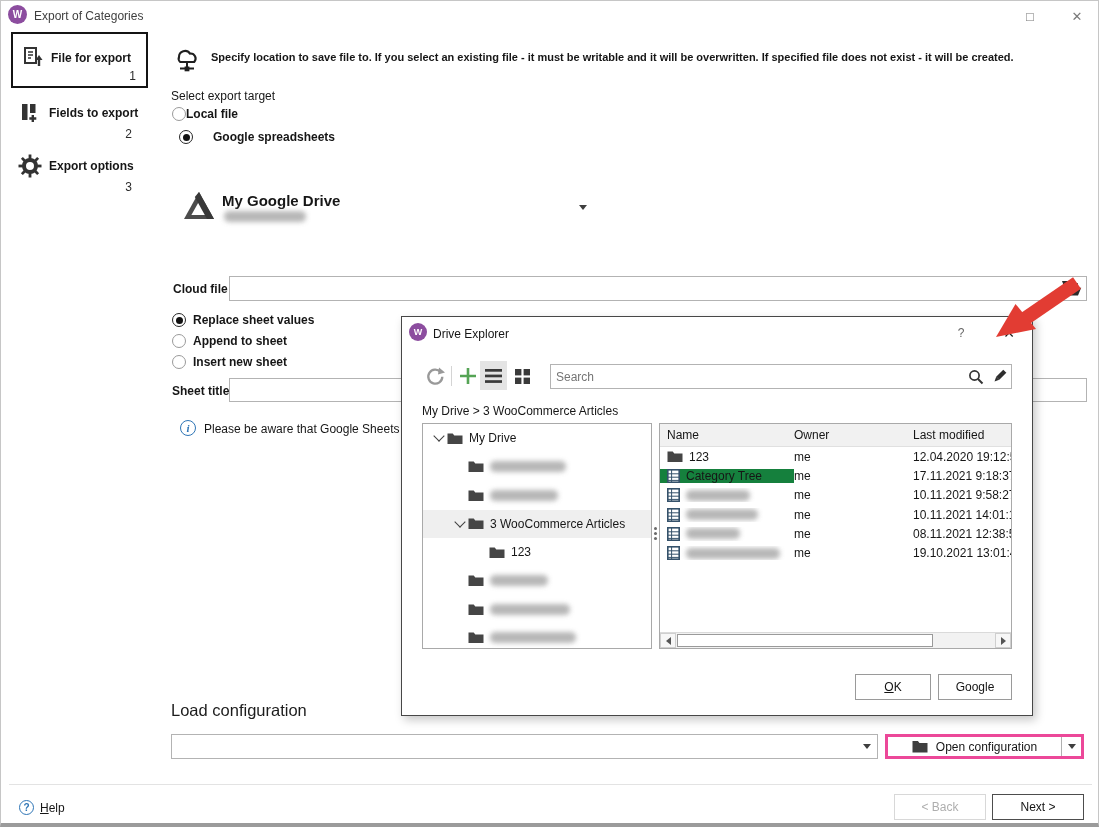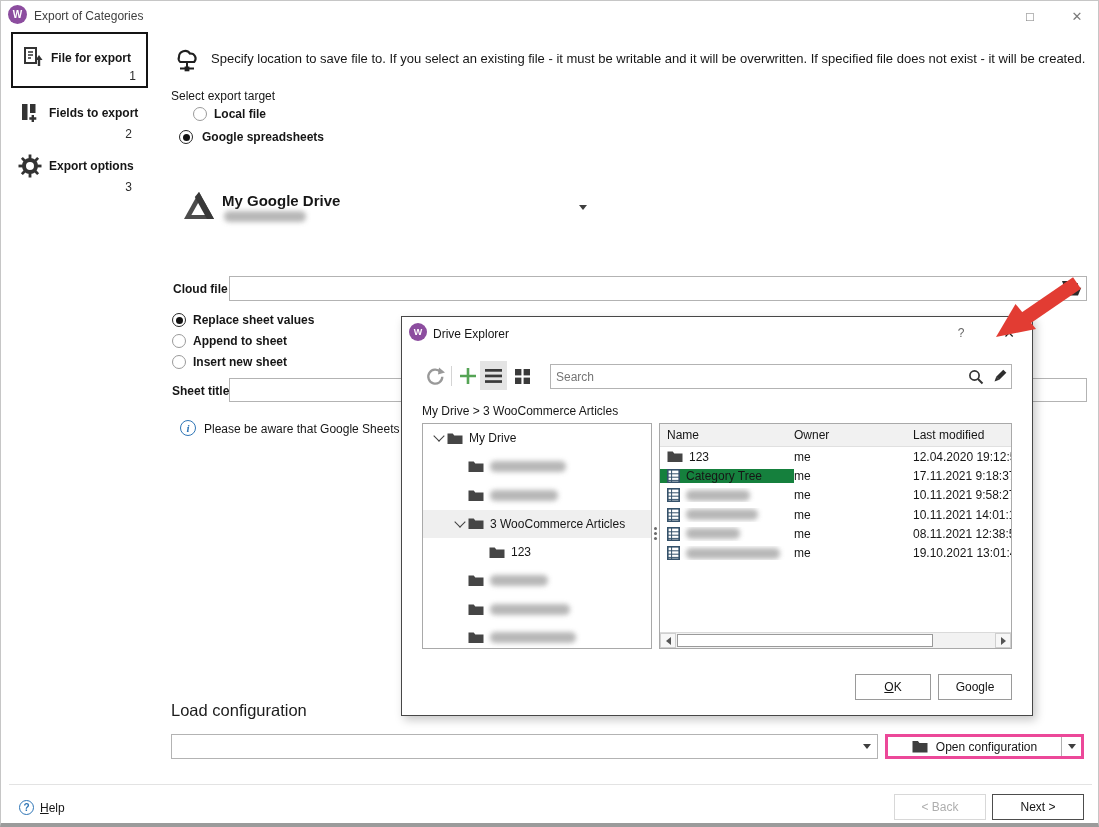--- a/index.html
+++ b/index.html
@@ -123,28 +123,28 @@
     <span class="step-num abs" style="right:12px;bottom:0;">3</span>
   </div>
 
   <span class="abs" style="left:170px;top:41px;">
     <svg width="32" height="32" viewBox="0 0 32 32">
         <path d="M8,15 a6,6 0 0 1 11,-3.4 a5,5 0 0 1 4.2,8.4 h-14 a4.4,4.4 0 0 1 -1.2,-5 z" fill="none" stroke="#1f1f1f" stroke-width="2.1"></path>
         <path d="M16,20 v6 M9,26.5 h14" stroke="#1f1f1f" stroke-width="2"></path>
         <rect x="13.6" y="24.5" width="4.8" height="4.8" fill="#1f1f1f"></rect>
       </svg>
   </span>
-  <div class="abs nowrap" style="left:210px;top:50px;width:882px;font-size:13px;font-weight:400;">Specify location to save file to. If you select an existing file - it must be writable and it will be overwritten. If specified file does not exist - it will be created.</div>
+  <div class="abs nowrap" style="left:210px;top:50px;width:882px;font-size:11px;font-weight:700;">Specify location to save file to. If you select an existing file - it must be writable and it will be overwritten. If specified file does not exist - it will be created.</div>
 
   <div class="abs" style="left:170px;top:88px;">Select export target</div>
-  <div class="abs" style="left:192px;top:106px;display:flex;align-items:center;gap:7px;text-align:right;">
+  <div class="abs" style="left:171px;top:106px;display:flex;align-items:center;text-align:right;">
     <span class="radio"></span>
     <span class="rlabel">Local file</span>
   </div>
-  <div class="abs" style="left:178px;top:129px;display:flex;align-items:center;gap:9px;">
+  <div class="abs" style="left:178px;top:129px;display:flex;align-items:center;gap:20px;">
     <span class="radio checked"></span>
     <span class="rlabel">Google spreadsheets</span>
   </div>
 
   <span class="abs" style="left:183px;top:191px;">
     <svg width="30" height="28" viewBox="0 0 30 28">
         <polygon points="15,0 30,27 0,27" fill="#4c4c4c"></polygon>
         <polygon points="15,9.5 22.6,23 7.4,23" fill="#fff"></polygon>
         <polygon points="15,0 30,27 23,27 10.8,5" fill="#383838"></polygon>
       </svg>

